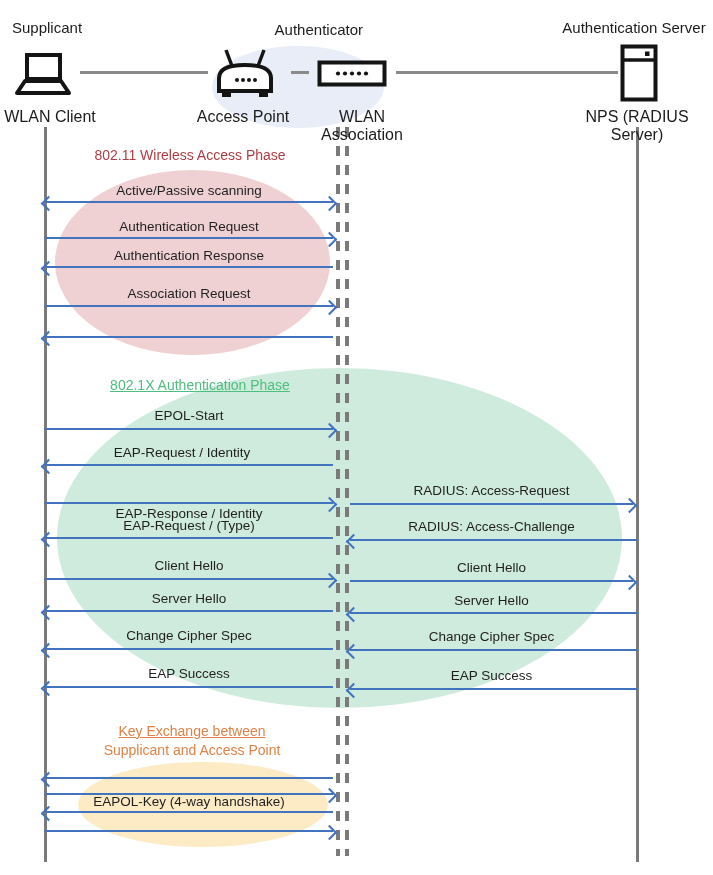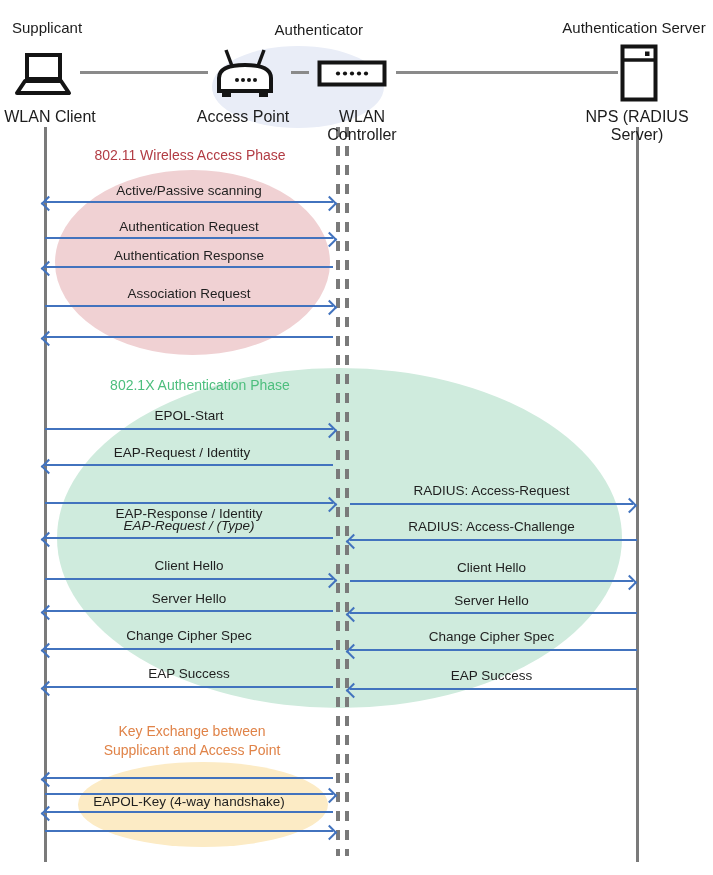--- a/index.html
+++ b/index.html
@@ -18,21 +18,21 @@
   .lifeline-dashed{position:absolute;width:4px;z-index:3;
       background:repeating-linear-gradient(to bottom,var(--lifeline,#7a7a7a) 0 10px,transparent 10px 19px);}
 
   
   .phase-ellipse{position:absolute;border-radius:50%;z-index:1;}
   .ellipse-1{background:var(--phase1-fill,#F0D1D3);}
   .ellipse-2{background:var(--phase2-fill,#CFEBDD);}
   .ellipse-3{background:var(--phase3-fill,#FCEBC5);}
   .phase-title{position:absolute;font-size:14px;text-align:center;z-index:2;line-height:19px;}
   .title-1{color:var(--phase1-title,#B23C44);}
-  .title-2{color:var(--phase2-title,#4DBE7D);}
+  .title-2{color:var(--phase2-title,#4DBE7D);text-decoration:underline;}
   .title-3{color:var(--phase3-title,#E08348);}
 
   
   .arrow{position:absolute;height:0;border-top:2px solid var(--arrow,#4273BE);z-index:5;}
   .arrow.head-right::after{content:"";position:absolute;right:-2px;top:-5.5px;width:9px;height:9px;
       border-top:2.5px solid var(--arrow,#4273BE);border-right:2.5px solid var(--arrow,#4273BE);
       transform:rotate(45deg);}
   .arrow.head-left::before{content:"";position:absolute;left:-2px;top:-5.5px;width:9px;height:9px;
       border-top:2.5px solid var(--arrow,#4273BE);border-left:2.5px solid var(--arrow,#4273BE);
       transform:rotate(-45deg);}
@@ -80,36 +80,36 @@
   </svg>
 
   <svg class="icon" style="left:620px;top:44px;" width="38" height="58" viewBox="0 0 38 58">
     <rect x="2.5" y="2.5" width="33" height="53" fill="#ffffff" stroke="#141414" stroke-width="4"></rect>
     <line x1="4" y1="16" x2="34" y2="16" stroke="#141414" stroke-width="3.5"></line>
     <rect x="25" y="7.5" width="4.5" height="4.5" fill="#141414"></rect>
   </svg>
 
   <div class="device-label" style="left:0px;top:108px;width:100px;">WLAN Client</div>
   <div class="device-label" style="left:193px;top:108px;width:100px;">Access Point</div>
-  <div class="device-label" style="left:302px;top:108px;width:120px;">WLAN Controller</div>
+  <div class="device-label" style="left:302px;top:108px;width:120px;">WLAN Association</div>
   <div class="device-label" style="left:567px;top:108px;width:140px;">NPS (RADIUS Server)</div>
 
   <div class="lifeline" style="left:44px;top:127px;height:735px;"></div>
   <div class="lifeline-dashed" style="left:336px;top:127px;height:729px;"></div>
   <div class="lifeline-dashed" style="left:345px;top:127px;height:729px;"></div>
   <div class="lifeline" style="left:636px;top:127px;height:735px;"></div>
 
   <div class="phase-ellipse ellipse-1" style="left:55px;top:170px;width:275px;height:185px;"></div>
   <div class="phase-ellipse ellipse-2" style="left:57px;top:368px;width:565px;height:340px;"></div>
   <div class="phase-ellipse ellipse-3" style="left:78px;top:762px;width:250px;height:85px;"></div>
 
   <div class="phase-title title-1" style="left:40px;top:146px;width:300px;">802.11 Wireless Access Phase</div>
   <div class="phase-title title-2" style="left:50px;top:376px;width:300px;">802.1X Authentication Phase</div>
   <div class="phase-title title-3" style="left:42px;top:722px;width:300px;">
-    <span style="display:block;">Key Exchange between</span>
+    <span style="display:block;text-decoration:underline;">Key Exchange between</span>
     <span style="display:block;">Supplicant and Access Point</span>
   </div>
 
   <div class="msg-label" style="left:45px;top:183px;width:288px;">Active/Passive scanning</div>
   <div class="arrow head-left head-right" style="left:45px;top:201px;width:288px;"></div>
 
   <div class="msg-label" style="left:45px;top:219px;width:288px;">Authentication Request</div>
   <div class="arrow head-right" style="left:45px;top:237px;width:288px;"></div>
 
   <div class="msg-label" style="left:45px;top:248px;width:288px;">Authentication Response</div>
@@ -124,21 +124,21 @@
   <div class="arrow head-right" style="left:45px;top:428px;width:288px;"></div>
 
   <div class="msg-label" style="left:38px;top:445px;width:288px;">EAP-Request / Identity</div>
   <div class="arrow head-left" style="left:45px;top:464px;width:288px;"></div>
 
   <div class="msg-label" style="left:45px;top:482px;width:288px;margin-top:24px;">EAP-Response / Identity</div>
   <div class="arrow head-right" style="left:45px;top:502px;width:288px;"></div>
   <div class="msg-label" style="left:350px;top:483px;width:283px;">RADIUS: Access-Request</div>
   <div class="arrow head-right" style="left:350px;top:503px;width:283px;"></div>
 
-  <div class="msg-label" style="left:45px;top:518px;width:288px;font-style:italic;">EAP-Request / (Type)</div>
+  <div class="msg-label" style="left:45px;top:518px;width:288px;">EAP-Request / (Type)</div>
   <div class="arrow head-left" style="left:45px;top:537px;width:288px;"></div>
   <div class="msg-label" style="left:350px;top:519px;width:283px;">RADIUS: Access-Challenge</div>
   <div class="arrow head-left" style="left:350px;top:539px;width:287px;"></div>
 
   <div class="msg-label" style="left:45px;top:558px;width:288px;">Client Hello</div>
   <div class="arrow head-right" style="left:45px;top:578px;width:288px;"></div>
   <div class="msg-label" style="left:350px;top:560px;width:283px;">Client Hello</div>
   <div class="arrow head-right" style="left:350px;top:580px;width:283px;"></div>
 
   <div class="msg-label" style="left:45px;top:591px;width:288px;">Server Hello</div>

